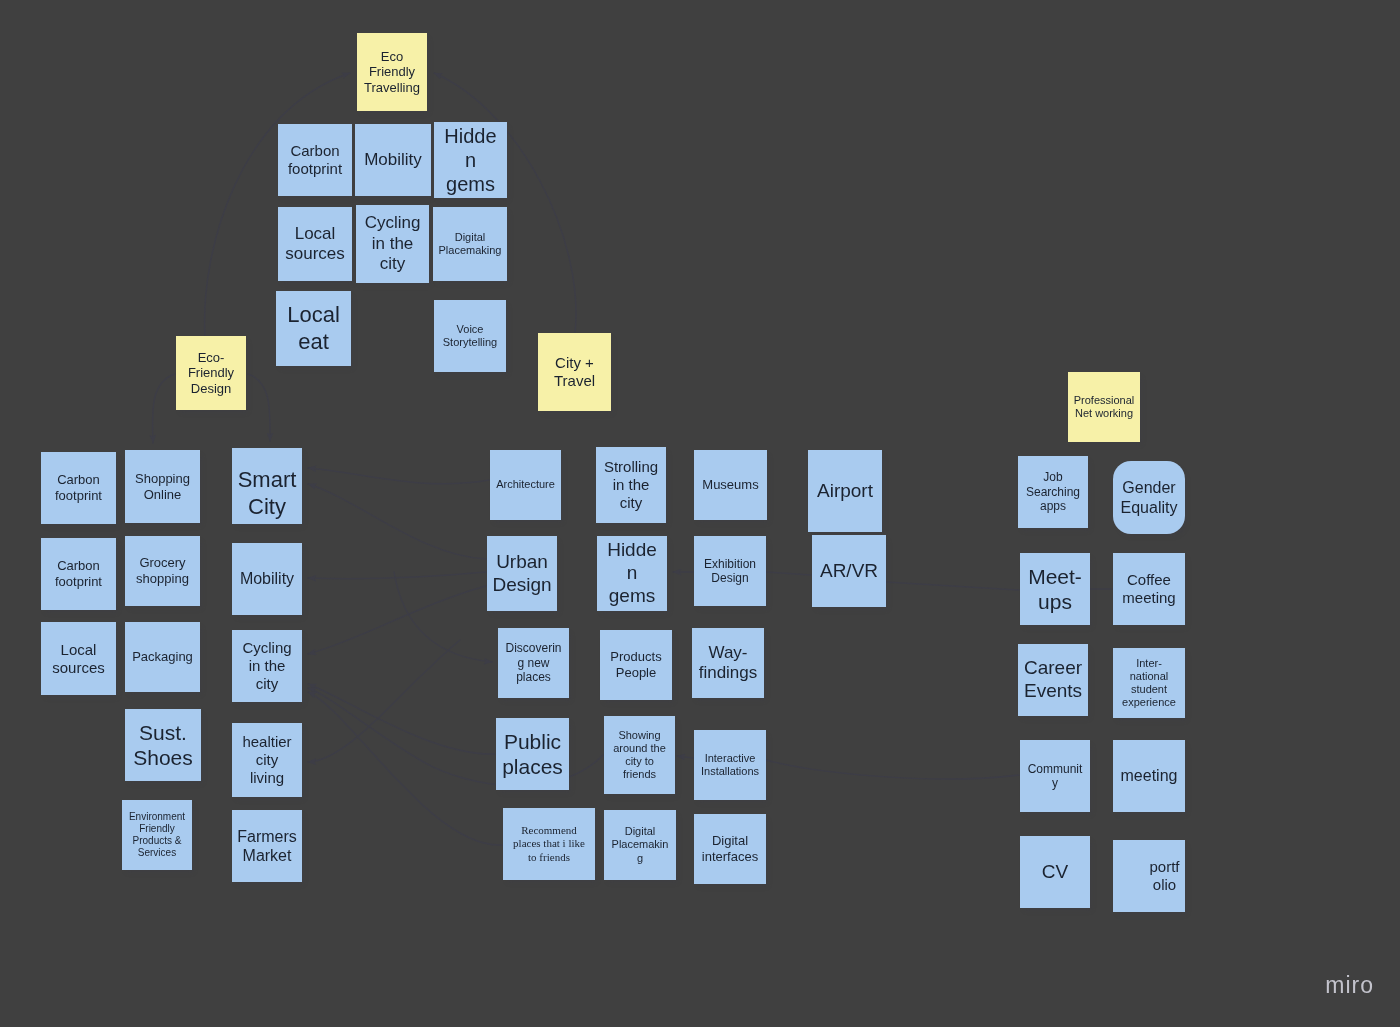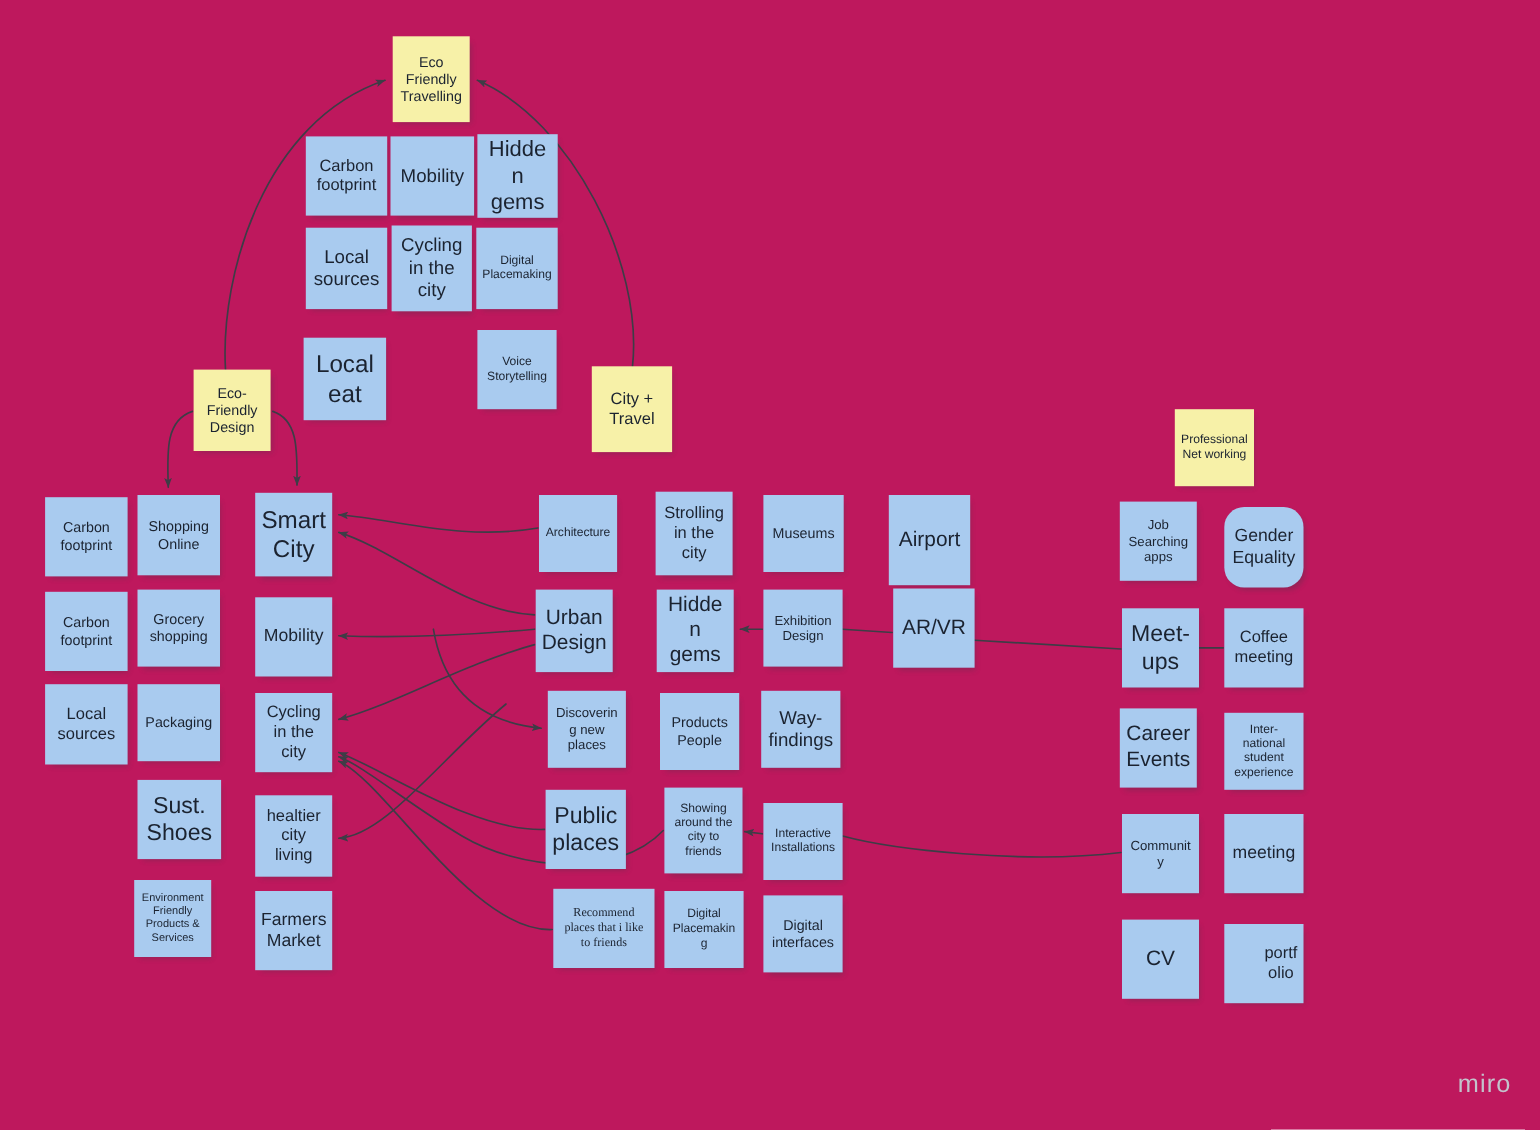--- a/index.html
+++ b/index.html
@@ -9,21 +9,21 @@
     background: #ffffff;
   }
   body {
     font-family: "Liberation Sans", sans-serif;
     color: #1a1a2e;
   }
   #board {
     position: relative;
     width: 1400px;
     height: 1027px;
-    background: #be185d;
+    background: #404040;
     overflow: hidden;
   }
   #connectors {
     position: absolute;
     left: 0;
     top: 0;
     width: 1400px;
     height: 1027px;
     pointer-events: none;
     z-index: 5;
@@ -107,42 +107,42 @@
       </div>
       <div class="note blue" style="left: 278px; top: 207px; width: 74px; height: 74px; font-size: 17px;">
         <span>Local sources</span>
       </div>
       <div class="note blue" style="left: 356px; top: 205px; width: 73px; height: 78px; font-size: 17px;">
         <span>Cycling in the city</span>
       </div>
       <div class="note blue" style="left: 433px; top: 207px; width: 74px; height: 74px; font-size: 11px;">
         <span>Digital Placemaking</span>
       </div>
-      <div class="note blue" style="left: 276px; top: 291px; width: 75px; height: 75px; font-size: 22px; margin-top: 16px;">
+      <div class="note blue" style="left: 276px; top: 291px; width: 75px; height: 75px; font-size: 22px;">
         <span>Local eat</span>
       </div>
       <div class="note blue" style="left: 434px; top: 300px; width: 72px; height: 72px; font-size: 11px;">
         <span>Voice Storytelling</span>
       </div>
       <div class="note yellow" style="left: 538px; top: 333px; width: 73px; height: 78px; font-size: 15px;">
         <span>City + Travel</span>
       </div>
       <div class="note yellow" style="left: 176px; top: 336px; width: 70px; height: 74px; font-size: 13px;">
         <span>Eco-Friendly Design</span>
       </div>
       <div class="note yellow" style="left: 1068px; top: 372px; width: 72px; height: 70px; font-size: 11px;">
         <span>Professional Net working</span>
       </div>
       <div class="note blue" style="left: 41px; top: 452px; width: 75px; height: 72px; font-size: 13px;">
         <span>Carbon footprint</span>
       </div>
       <div class="note blue" style="left: 125px; top: 450px; width: 75px; height: 73px; font-size: 13px;">
         <span>Shopping Online</span>
       </div>
-      <div class="note blue" style="left: 232px; top: 448px; width: 70px; height: 76px; font-size: 22px;">
+      <div class="note blue" style="left: 232px; top: 448px; width: 70px; height: 76px; font-size: 22px; align-items: flex-end;">
         <span>Smart City</span>
       </div>
       <div class="note blue" style="left: 490px; top: 450px; width: 71px; height: 70px; font-size: 11px;">
         <span>Architecture</span>
       </div>
       <div class="note blue" style="left: 596px; top: 447px; width: 70px; height: 76px; font-size: 15px; align-items: center;">
         <span>Strolling in the city</span>
       </div>
       <div class="note blue" style="left: 694px; top: 450px; width: 73px; height: 70px; font-size: 13px;">
         <span>Museums</span>

